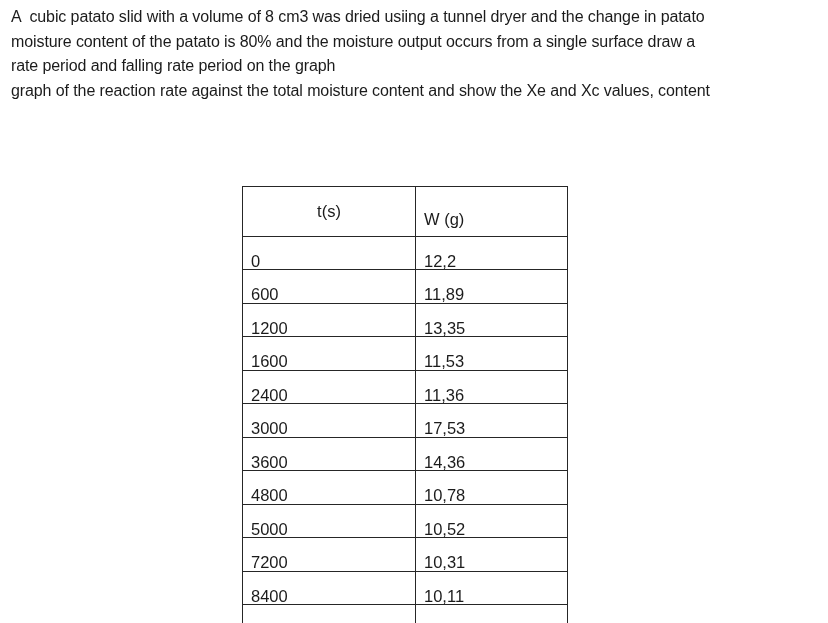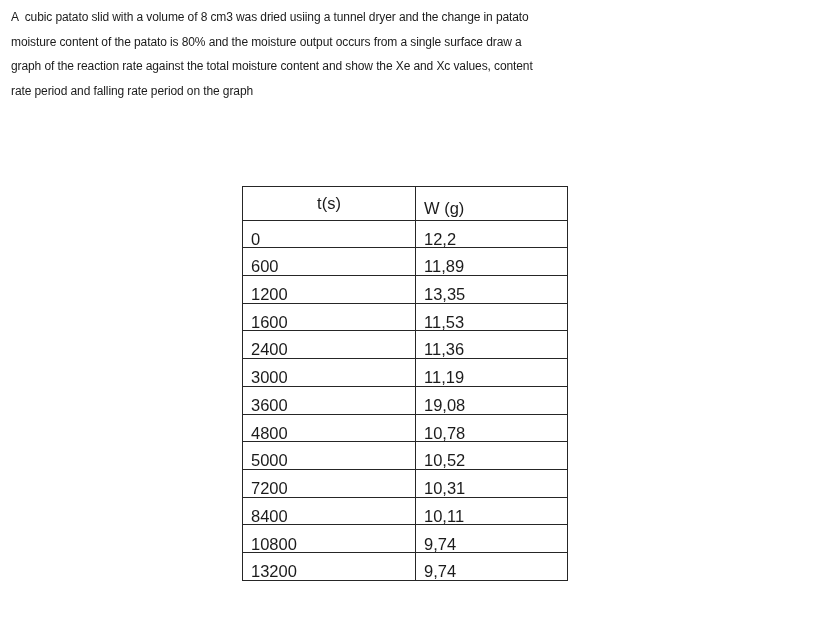--- a/index.html
+++ b/index.html
@@ -15,59 +15,59 @@
     overflow: hidden;
     background: var(--background);
     font-family: "Liberation Sans", sans-serif;
     color: var(--text);
   }
   .page { width: 828px; height: 623px; position: relative; }
   .paragraph {
     position: absolute;
     left: 11px;
     top: 5px;
-    font-size: 12px;
+    font-size: 16px;
     line-height: 24.6px;
     letter-spacing: -0.1px;
   }
   .para-line { white-space: pre; }
   .data-table {
     position: absolute;
     left: 242px;
     top: 186px;
     width: 325px;
     height: 395px;
     border-collapse: collapse;
     table-layout: fixed;
     font-size: 16.5px;
   }
   .data-table tr { height: 24.68px; }
   .data-table th, .data-table td {
     border: 1px solid var(--border);
     font-weight: normal;
     vertical-align: middle;
-    padding: 10px 2px 0 8px;
+    padding: 16px 2px 0 8px;
     line-height: 1;
     overflow: hidden;
     white-space: nowrap;
   }
-  .data-table th.col-t { text-align: center; padding: 8px; }
+  .data-table th.col-t { text-align: center; padding: 16px; }
   .data-table th.col-w { text-align: left; }
   .data-table td { text-align: left; }
 </style>
 </head>
 <body>
 
 <div class="page">
 
   <div class="paragraph" id="problem-paragraph">
       <div class="para-line">A  cubic patato slid with a volume of 8 cm3 was dried usiing a tunnel dryer and the change in patato</div>
       <div class="para-line">moisture content of the patato is 80% and the moisture output occurs from a single surface draw a</div>
+      <div class="para-line">rate period and falling rate period on the graph</div>
       <div class="para-line">graph of the reaction rate against the total moisture content and show the Xe and Xc values, content</div>
-      <div class="para-line">rate period and falling rate period on the graph</div>
     </div>
 
   <table class="data-table">
     <colgroup>
       <col style="width:173px">
       <col style="width:152px">
     </colgroup>
     <thead>
       <tr>
         <th class="col-t">t(s)</th>
@@ -90,25 +90,25 @@
         <tr>
           <td>1600</td>
           <td>11,53</td>
         </tr>
         <tr>
           <td>2400</td>
           <td>11,36</td>
         </tr>
         <tr>
           <td>3000</td>
-          <td>11,19</td>
+          <td>17,53</td>
         </tr>
         <tr>
           <td>3600</td>
-          <td>19,08</td>
+          <td>14,36</td>
         </tr>
         <tr>
           <td>4800</td>
           <td>10,78</td>
         </tr>
         <tr>
           <td>5000</td>
           <td>10,52</td>
         </tr>
         <tr>

